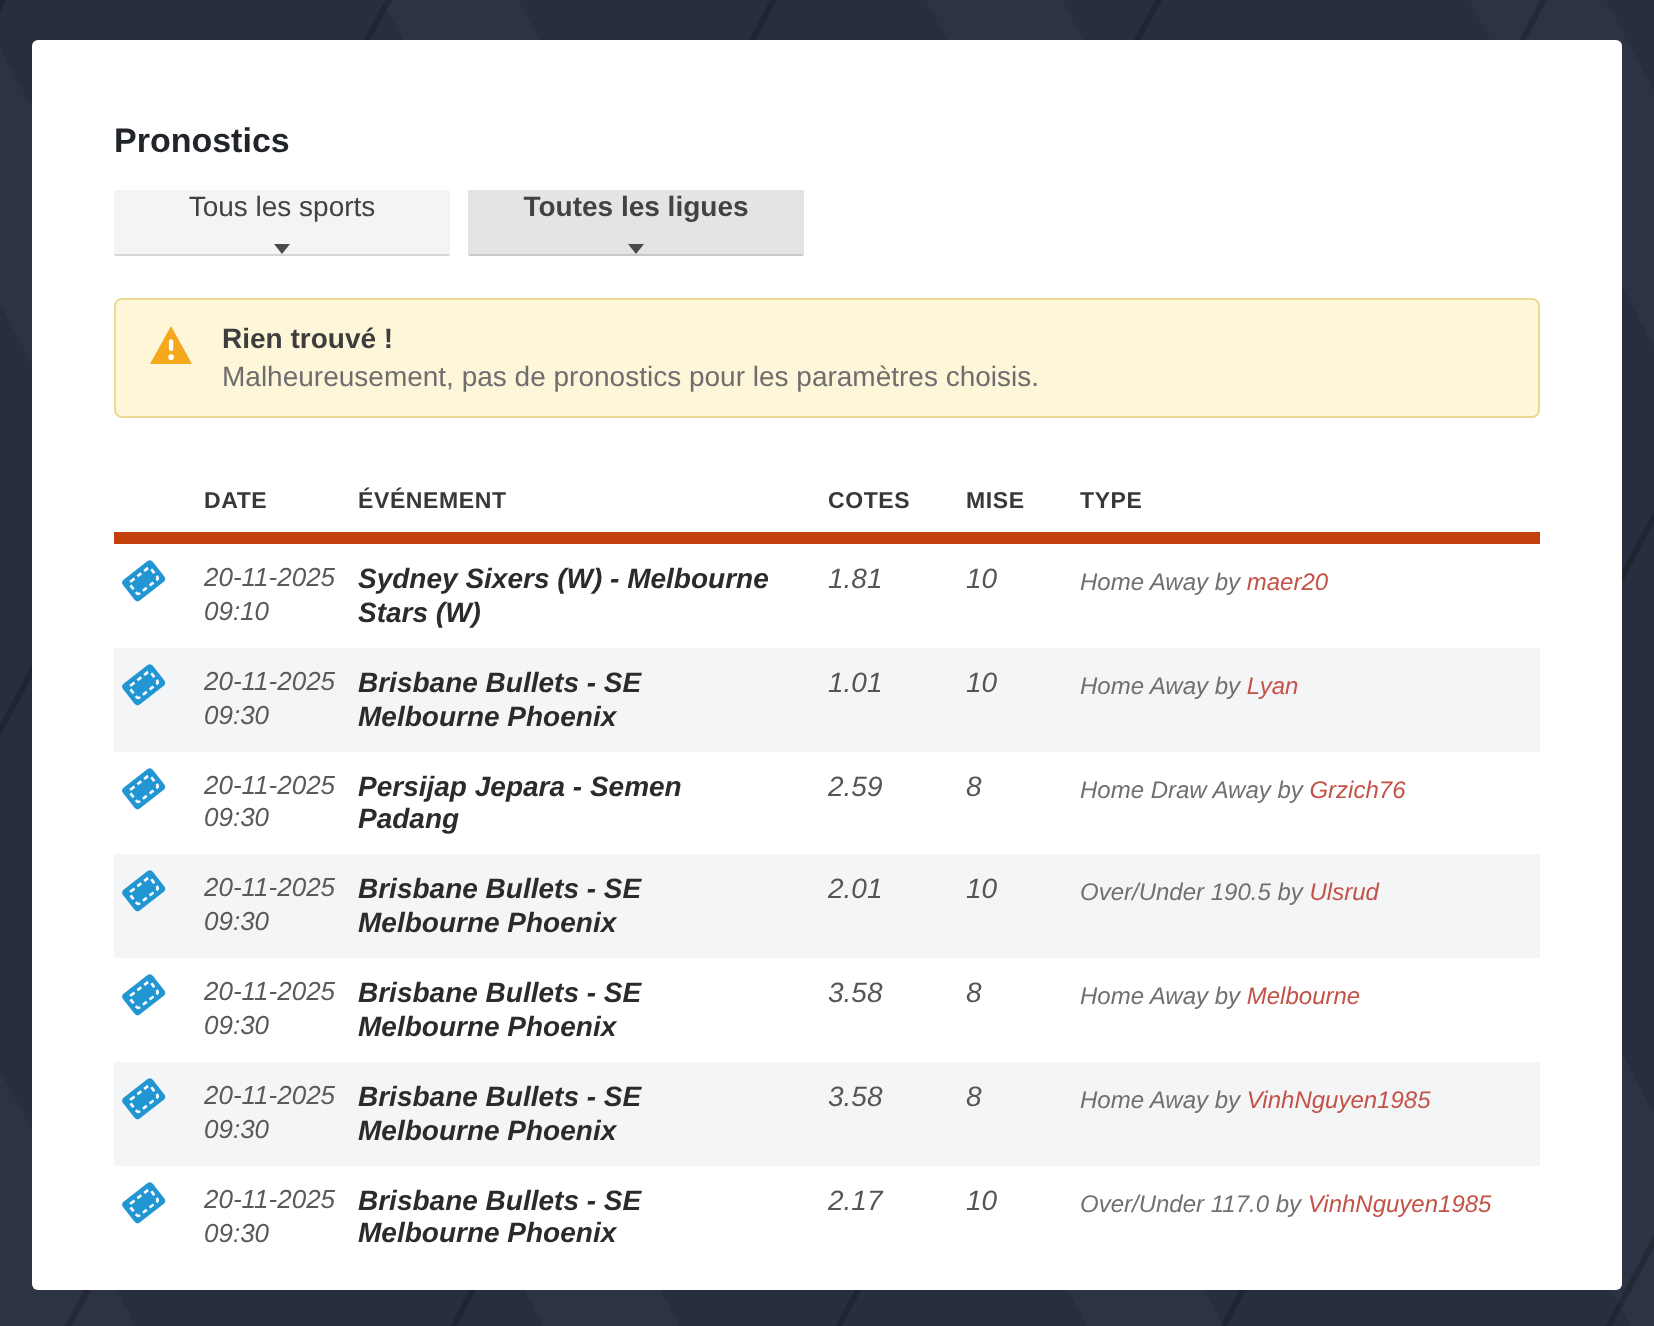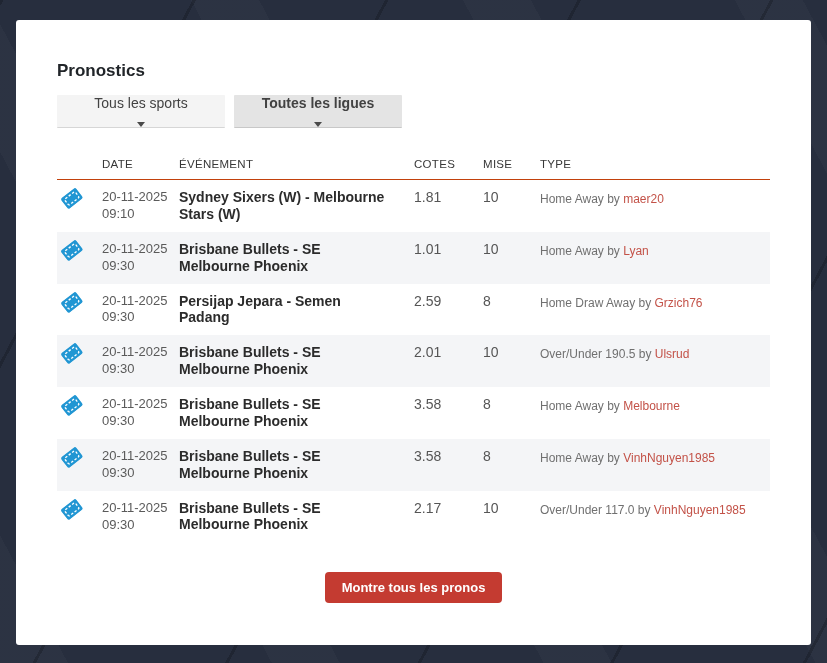--- a/index.html
+++ b/index.html
@@ -39,24 +39,24 @@
   }
   .alert-icon { flex:0 0 auto; padding-top:1px; }
   .alert-title { font-size:14px; font-weight:bold; color:#3d3d3d; margin-bottom:3px; }
   .alert-msg { font-size:14px; color:#6e6e6e; }
 
   .table { width:100%; display:table; border-collapse:collapse; }
   .tr { display:table-row; }
   .tr.body-row:nth-child(odd) .td { background:#f4f5f7; }
   .th, .td { display:table-cell; vertical-align:top; }
   .th {
-    font-size:11.5px; font-weight:normal; color:#383838; letter-spacing:0.3px;
-    padding:9px 10px 9px 0; border-bottom:1px solid #c2410c;
-  }
-  .td { padding:9px 10px 9px 0; font-size:14px; line-height:1.2; color:#555; }
+    font-size:11.5px; font-weight:bold; color:#383838; letter-spacing:0.3px;
+    padding:9px 10px 9px 0; border-bottom:6px solid #c2410c;
+  }
+  .td { padding:9px 10px 9px 0; font-size:14px; line-height:1.2; color:#555;font-style:italic; }
   .col-icon  { width:45px; }
   .col-date  { width:77px; }
   .col-event { width:235px; }
   .col-odds  { width:69px; }
   .col-stake { width:57px; }
   .col-type  { width:auto; }
   .td.col-icon { padding-top:11px; padding-left:6px; }
   .td.col-date { font-size:13px; line-height:1.3; color:#5a5a5a; }
   .td.col-event { font-weight:bold; color:#2b2b2b; padding-right:24px; }
   .td.col-type { font-size:12px; color:#707070; padding-top:12px; }
@@ -80,20 +80,33 @@
     <div class="select light">
       <span>Tous les sports</span>
       <span class="caret"></span>
     </div>
     <div class="select dark">
       <span>Toutes les ligues</span>
       <span class="caret"></span>
     </div>
   </div>
 
+  <div class="alert">
+    <span class="alert-icon">
+      <svg width="23" height="21" viewBox="0 0 24 22">
+        <path d="M12 1 L23 21 H1 Z" fill="#f6a81c"></path>
+        <rect x="10.9" y="8" width="2.3" height="6.2" rx="1.1" fill="#fff"></rect>
+        <circle cx="12.05" cy="17.3" r="1.5" fill="#fff"></circle>
+      </svg>
+    </span>
+    <div>
+      <div class="alert-title">Rien trouvé !</div>
+      <div class="alert-msg">Malheureusement, pas de pronostics pour les paramètres choisis.</div>
+    </div>
+  </div>
 
   <div class="table">
     <div class="tr">
       <div class="th col-icon"></div>
       <div class="th col-date">DATE</div>
       <div class="th col-event">ÉVÉNEMENT</div>
       <div class="th col-odds">COTES</div>
       <div class="th col-stake">MISE</div>
       <div class="th col-type">TYPE</div>
     </div>

